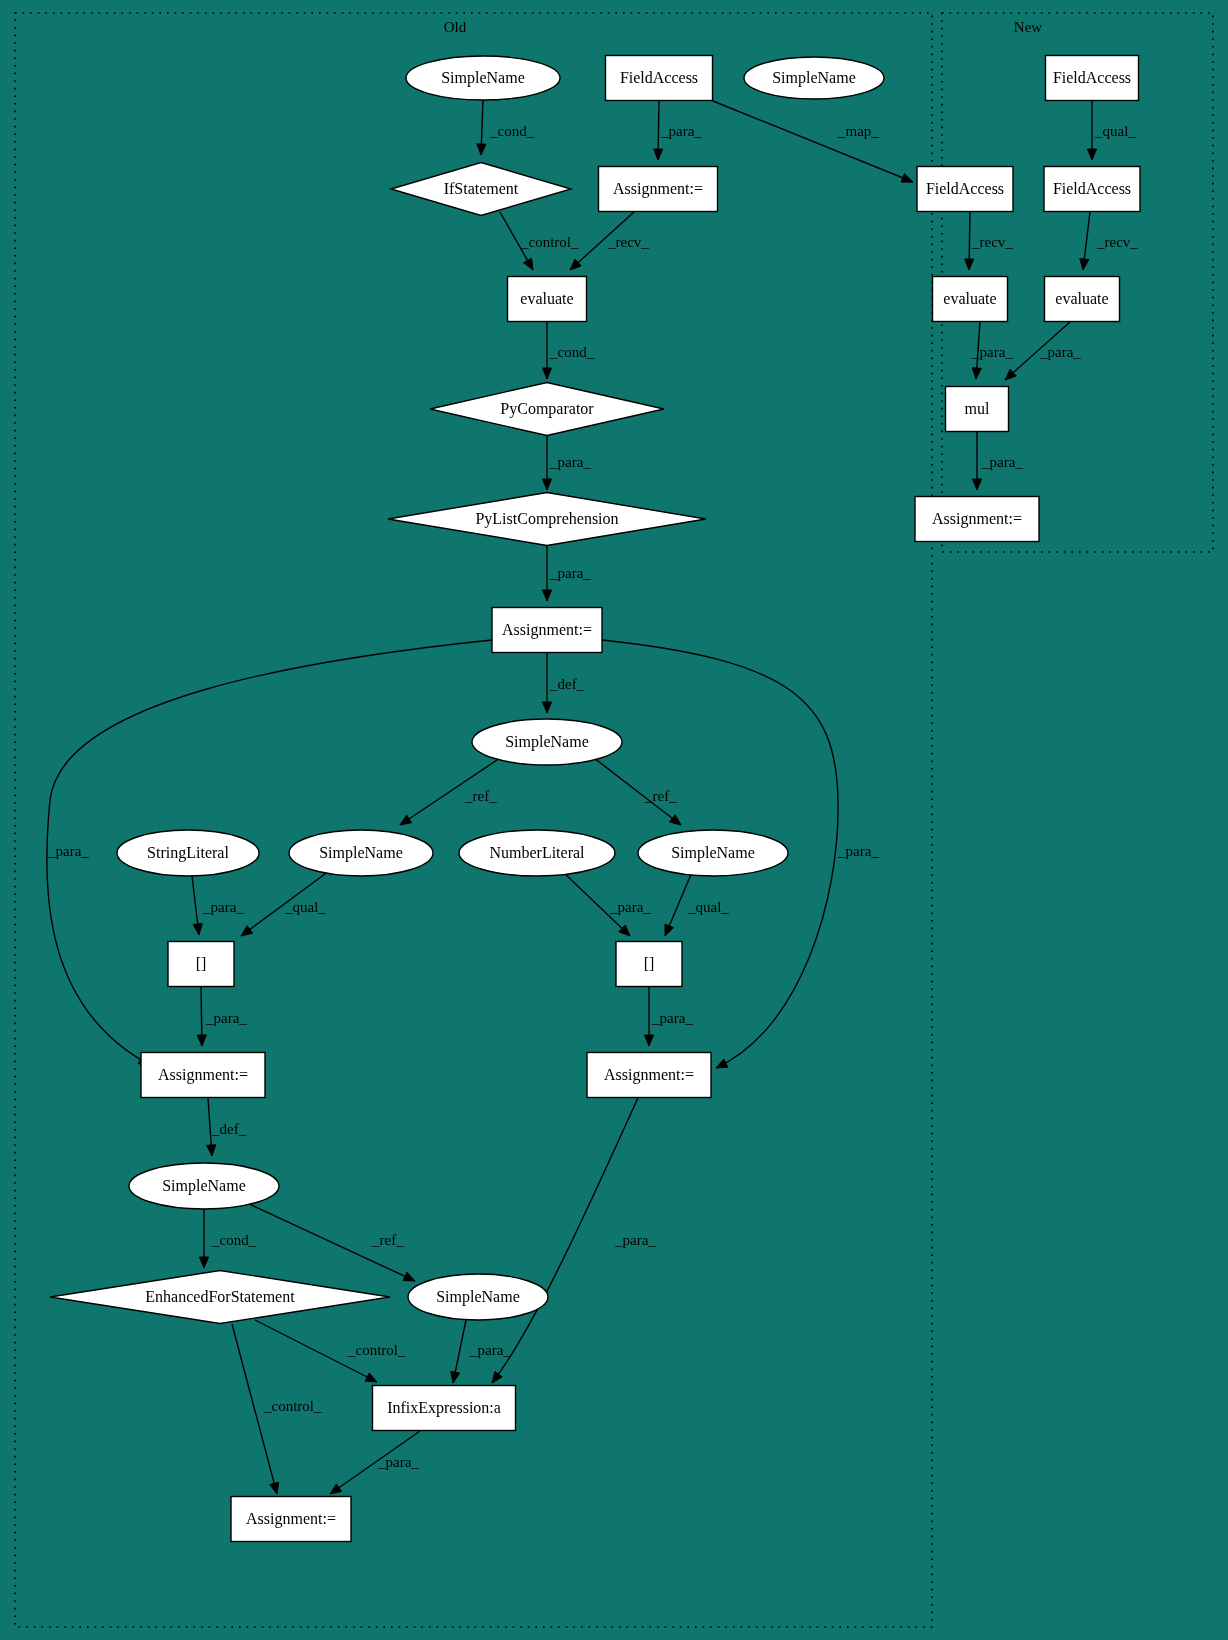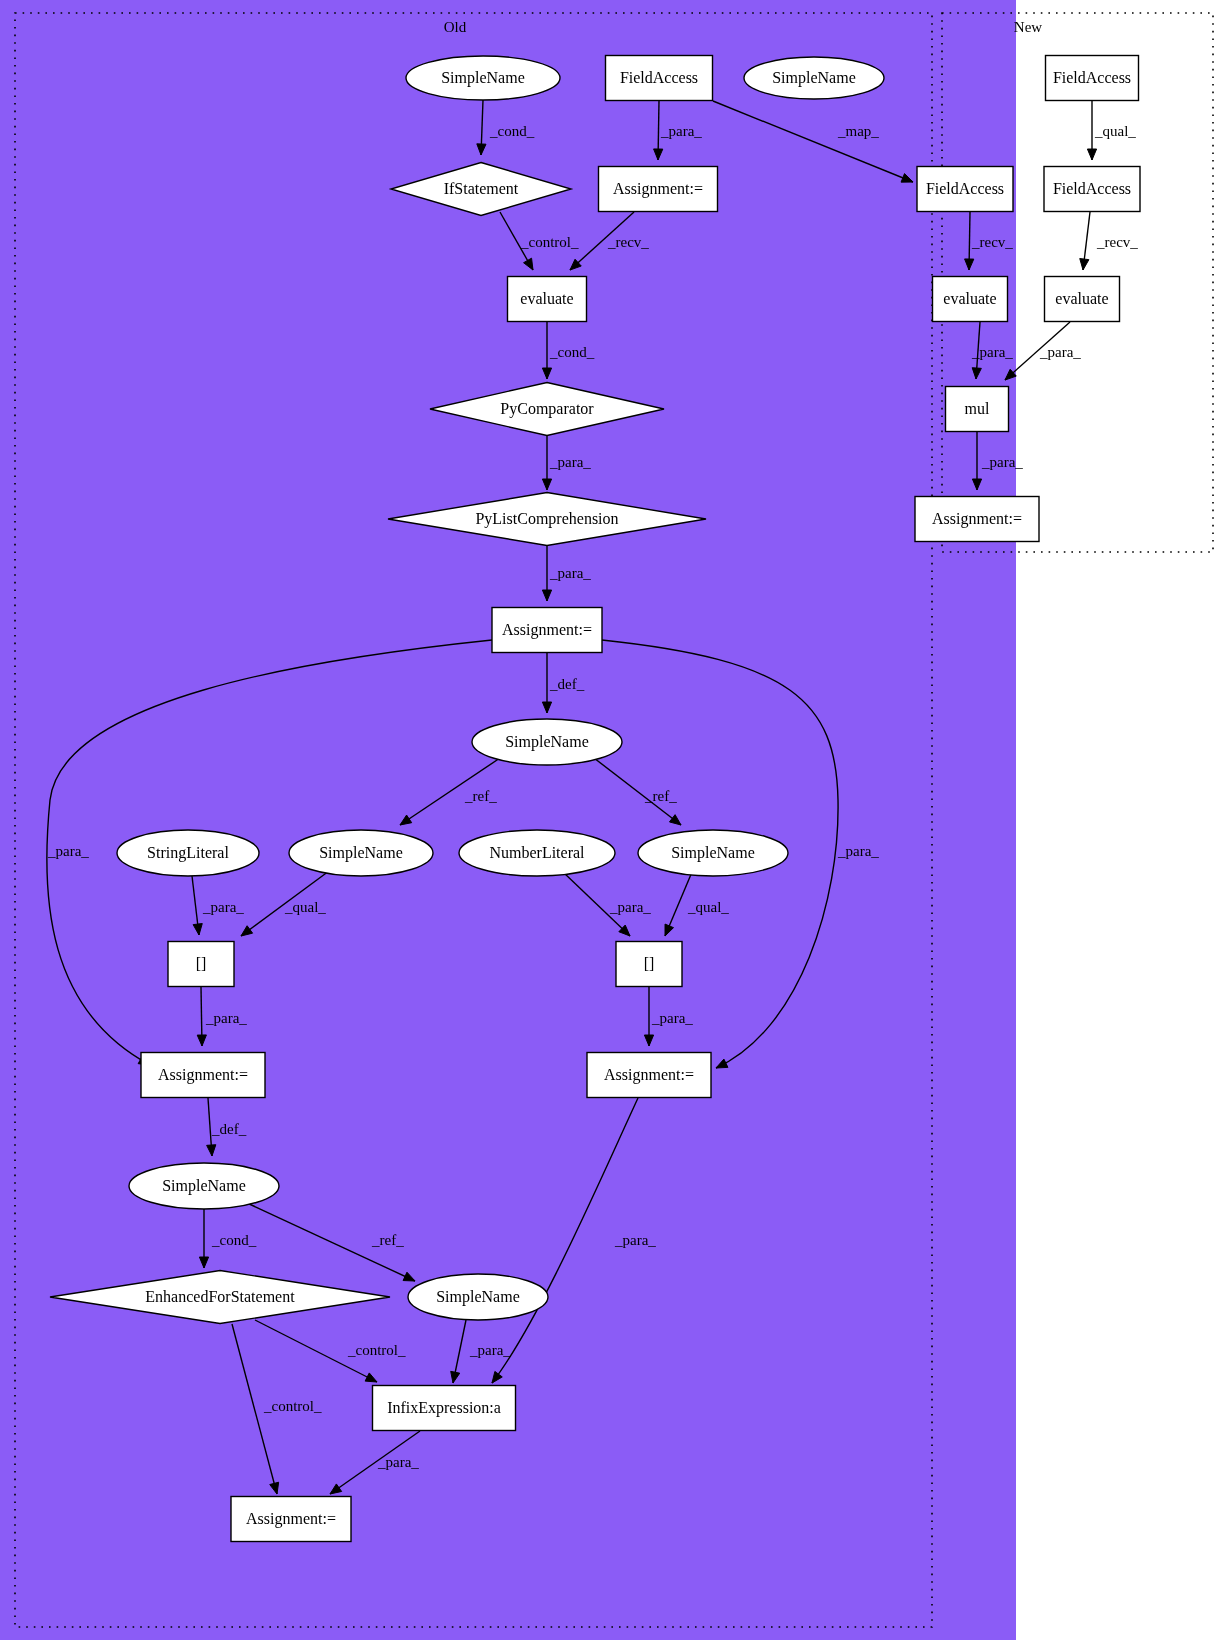--- a/index.html
+++ b/index.html
@@ -2,23 +2,23 @@
 <html><head>
 <meta charset="utf-8">
 <style>
   html, body {
     margin: 0;
     padding: 0;
     background: #ffffff;
   }
   #canvas-wrap {
     position: relative;
-    width: 1016px;
+    width: 1228px;
     height: 1640px;
-    background: #8b5cf6;
+    background: #0f766e;
     font-family: "Liberation Serif", "DejaVu Serif", serif;
   }
   svg#graph {
     display: block;
     width: 1228px;
     height: 1640px;
   }
   .cluster-border {
     fill: none;
     stroke: #000000;

